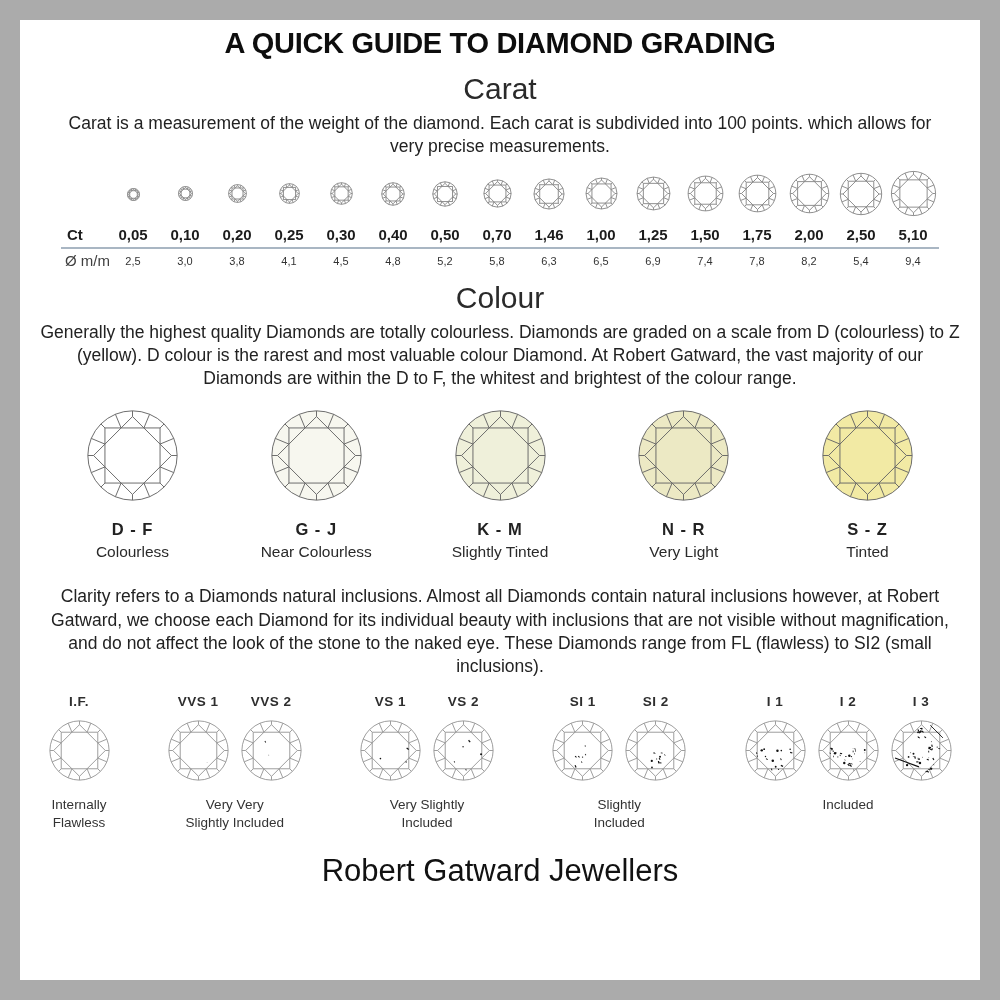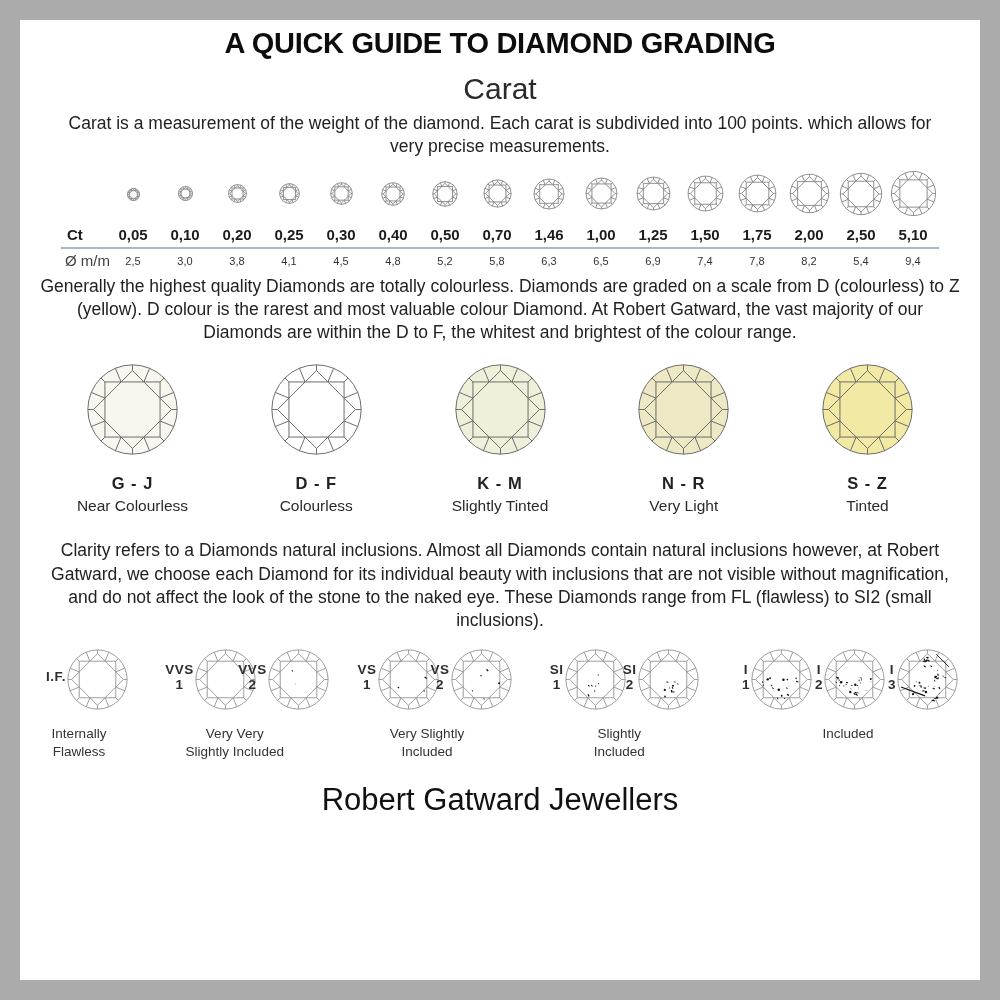--- a/index.html
+++ b/index.html
@@ -25,21 +25,21 @@
   
   .colour-row{width:905px;margin:18px auto 0;display:flex;justify-content:space-between;}
   .colour-item{width:170px;display:flex;flex-direction:column;align-items:center;}
   .colour-grade{margin-top:13px;font-size:16.5px;font-weight:bold;letter-spacing:1px;color:#222;}
   .colour-desc{margin-top:4px;font-size:15.5px;color:#2a2a2a;}
 
   
   .clarity-row{width:908px;margin:16px auto 0;display:flex;justify-content:space-between;align-items:flex-start;}
   .clarity-group{display:flex;flex-direction:column;align-items:center;}
   .clarity-stones{display:flex;gap:7px;}
-  .clarity-stone{width:66px;display:flex;flex-direction:row;align-items:center;}
+  .clarity-stone{width:66px;display:flex;flex-direction:column;align-items:center;}
   .clarity-label{font-size:13.5px;font-weight:bold;letter-spacing:0.5px;color:#2e2e2e;margin-bottom:10px;}
   .clarity-caption{margin-top:10px;font-size:13.5px;line-height:1.3;color:#333;white-space:pre-line;}
 
   .page-footer{margin:22px auto 0;font-size:31px;color:#111;}
 </style>
 </head>
 <body>
 
 <div class="frame" style="background: rgb(171, 171, 171);">
   <div class="content" style="background: rgb(255, 255, 255);">
@@ -480,75 +480,76 @@
         <div class="c-mm">6,3</div>
         <div class="c-mm">6,5</div>
         <div class="c-mm">6,9</div>
         <div class="c-mm">7,4</div>
         <div class="c-mm">7,8</div>
         <div class="c-mm">8,2</div>
         <div class="c-mm">5,4</div>
         <div class="c-mm">9,4</div>
       </div>
 
+    <div class="section-heading">Colour</div>
     <div class="para colour-p">Generally the highest quality Diamonds are totally colourless. Diamonds are graded on a scale from D (colourless) to Z (yellow). D colour is the rarest and most valuable colour Diamond. At Robert Gatward, the vast majority of our Diamonds are within the D to F, the whitest and brightest of the colour range.</div>
     <div class="colour-row" id="colour-row">
         <div class="colour-item">
           <span><svg width="95" height="95" viewBox="-50 -50 100 100" aria-hidden="true">
               <g stroke="#666666" stroke-width="1.00" fill="none">
-                <circle cx="0" cy="0" r="47" fill="#f7f7ef"></circle>
-                <polygon points="29,-29 29,29 -29,29 -29,-29"></polygon>
-                <polygon points="41,0 0,41 -41,0 0,-41"></polygon>
-                <line x1="41.00" y1="0.00" x2="47.00" y2="0.00"></line>
-                <line x1="29.01" y1="12.02" x2="43.42" y2="17.99"></line>
-                <line x1="28.99" y1="28.99" x2="33.23" y2="33.23"></line>
-                <line x1="12.02" y1="29.01" x2="17.99" y2="43.42"></line>
-                <line x1="0.00" y1="41.00" x2="0.00" y2="47.00"></line>
-                <line x1="-12.02" y1="29.01" x2="-17.99" y2="43.42"></line>
-                <line x1="-28.99" y1="28.99" x2="-33.23" y2="33.23"></line>
-                <line x1="-29.01" y1="12.02" x2="-43.42" y2="17.99"></line>
-                <line x1="-41.00" y1="0.00" x2="-47.00" y2="0.00"></line>
-                <line x1="-29.01" y1="-12.02" x2="-43.42" y2="-17.99"></line>
-                <line x1="-28.99" y1="-28.99" x2="-33.23" y2="-33.23"></line>
-                <line x1="-12.02" y1="-29.01" x2="-17.99" y2="-43.42"></line>
-                <line x1="-0.00" y1="-41.00" x2="-0.00" y2="-47.00"></line>
-                <line x1="12.02" y1="-29.01" x2="17.99" y2="-43.42"></line>
-                <line x1="28.99" y1="-28.99" x2="33.23" y2="-33.23"></line>
-                <line x1="29.01" y1="-12.02" x2="43.42" y2="-17.99"></line>
-              </g>
-            </svg></span>
-          <div class="colour-grade">G - J</div>
-          <div class="colour-desc">Near Colourless</div>
+                <circle cx="0" cy="0" r="47" fill="#ffffff"></circle>
+                <polygon points="29,-29 29,29 -29,29 -29,-29"></polygon>
+                <polygon points="41,0 0,41 -41,0 0,-41"></polygon>
+                <line x1="41.00" y1="0.00" x2="47.00" y2="0.00"></line>
+                <line x1="29.01" y1="12.02" x2="43.42" y2="17.99"></line>
+                <line x1="28.99" y1="28.99" x2="33.23" y2="33.23"></line>
+                <line x1="12.02" y1="29.01" x2="17.99" y2="43.42"></line>
+                <line x1="0.00" y1="41.00" x2="0.00" y2="47.00"></line>
+                <line x1="-12.02" y1="29.01" x2="-17.99" y2="43.42"></line>
+                <line x1="-28.99" y1="28.99" x2="-33.23" y2="33.23"></line>
+                <line x1="-29.01" y1="12.02" x2="-43.42" y2="17.99"></line>
+                <line x1="-41.00" y1="0.00" x2="-47.00" y2="0.00"></line>
+                <line x1="-29.01" y1="-12.02" x2="-43.42" y2="-17.99"></line>
+                <line x1="-28.99" y1="-28.99" x2="-33.23" y2="-33.23"></line>
+                <line x1="-12.02" y1="-29.01" x2="-17.99" y2="-43.42"></line>
+                <line x1="-0.00" y1="-41.00" x2="-0.00" y2="-47.00"></line>
+                <line x1="12.02" y1="-29.01" x2="17.99" y2="-43.42"></line>
+                <line x1="28.99" y1="-28.99" x2="33.23" y2="-33.23"></line>
+                <line x1="29.01" y1="-12.02" x2="43.42" y2="-17.99"></line>
+              </g>
+            </svg></span>
+          <div class="colour-grade">D - F</div>
+          <div class="colour-desc">Colourless</div>
         </div>
         <div class="colour-item">
           <span><svg width="95" height="95" viewBox="-50 -50 100 100" aria-hidden="true">
               <g stroke="#666666" stroke-width="1.00" fill="none">
-                <circle cx="0" cy="0" r="47" fill="#ffffff"></circle>
-                <polygon points="29,-29 29,29 -29,29 -29,-29"></polygon>
-                <polygon points="41,0 0,41 -41,0 0,-41"></polygon>
-                <line x1="41.00" y1="0.00" x2="47.00" y2="0.00"></line>
-                <line x1="29.01" y1="12.02" x2="43.42" y2="17.99"></line>
-                <line x1="28.99" y1="28.99" x2="33.23" y2="33.23"></line>
-                <line x1="12.02" y1="29.01" x2="17.99" y2="43.42"></line>
-                <line x1="0.00" y1="41.00" x2="0.00" y2="47.00"></line>
-                <line x1="-12.02" y1="29.01" x2="-17.99" y2="43.42"></line>
-                <line x1="-28.99" y1="28.99" x2="-33.23" y2="33.23"></line>
-                <line x1="-29.01" y1="12.02" x2="-43.42" y2="17.99"></line>
-                <line x1="-41.00" y1="0.00" x2="-47.00" y2="0.00"></line>
-                <line x1="-29.01" y1="-12.02" x2="-43.42" y2="-17.99"></line>
-                <line x1="-28.99" y1="-28.99" x2="-33.23" y2="-33.23"></line>
-                <line x1="-12.02" y1="-29.01" x2="-17.99" y2="-43.42"></line>
-                <line x1="-0.00" y1="-41.00" x2="-0.00" y2="-47.00"></line>
-                <line x1="12.02" y1="-29.01" x2="17.99" y2="-43.42"></line>
-                <line x1="28.99" y1="-28.99" x2="33.23" y2="-33.23"></line>
-                <line x1="29.01" y1="-12.02" x2="43.42" y2="-17.99"></line>
-              </g>
-            </svg></span>
-          <div class="colour-grade">D - F</div>
-          <div class="colour-desc">Colourless</div>
+                <circle cx="0" cy="0" r="47" fill="#f7f7ef"></circle>
+                <polygon points="29,-29 29,29 -29,29 -29,-29"></polygon>
+                <polygon points="41,0 0,41 -41,0 0,-41"></polygon>
+                <line x1="41.00" y1="0.00" x2="47.00" y2="0.00"></line>
+                <line x1="29.01" y1="12.02" x2="43.42" y2="17.99"></line>
+                <line x1="28.99" y1="28.99" x2="33.23" y2="33.23"></line>
+                <line x1="12.02" y1="29.01" x2="17.99" y2="43.42"></line>
+                <line x1="0.00" y1="41.00" x2="0.00" y2="47.00"></line>
+                <line x1="-12.02" y1="29.01" x2="-17.99" y2="43.42"></line>
+                <line x1="-28.99" y1="28.99" x2="-33.23" y2="33.23"></line>
+                <line x1="-29.01" y1="12.02" x2="-43.42" y2="17.99"></line>
+                <line x1="-41.00" y1="0.00" x2="-47.00" y2="0.00"></line>
+                <line x1="-29.01" y1="-12.02" x2="-43.42" y2="-17.99"></line>
+                <line x1="-28.99" y1="-28.99" x2="-33.23" y2="-33.23"></line>
+                <line x1="-12.02" y1="-29.01" x2="-17.99" y2="-43.42"></line>
+                <line x1="-0.00" y1="-41.00" x2="-0.00" y2="-47.00"></line>
+                <line x1="12.02" y1="-29.01" x2="17.99" y2="-43.42"></line>
+                <line x1="28.99" y1="-28.99" x2="33.23" y2="-33.23"></line>
+                <line x1="29.01" y1="-12.02" x2="43.42" y2="-17.99"></line>
+              </g>
+            </svg></span>
+          <div class="colour-grade">G - J</div>
+          <div class="colour-desc">Near Colourless</div>
         </div>
         <div class="colour-item">
           <span><svg width="95" height="95" viewBox="-50 -50 100 100" aria-hidden="true">
               <g stroke="#666666" stroke-width="1.00" fill="none">
                 <circle cx="0" cy="0" r="47" fill="#eff0da"></circle>
                 <polygon points="29,-29 29,29 -29,29 -29,-29"></polygon>
                 <polygon points="41,0 0,41 -41,0 0,-41"></polygon>
                 <line x1="41.00" y1="0.00" x2="47.00" y2="0.00"></line>
                 <line x1="29.01" y1="12.02" x2="43.42" y2="17.99"></line>
                 <line x1="28.99" y1="28.99" x2="33.23" y2="33.23"></line>

